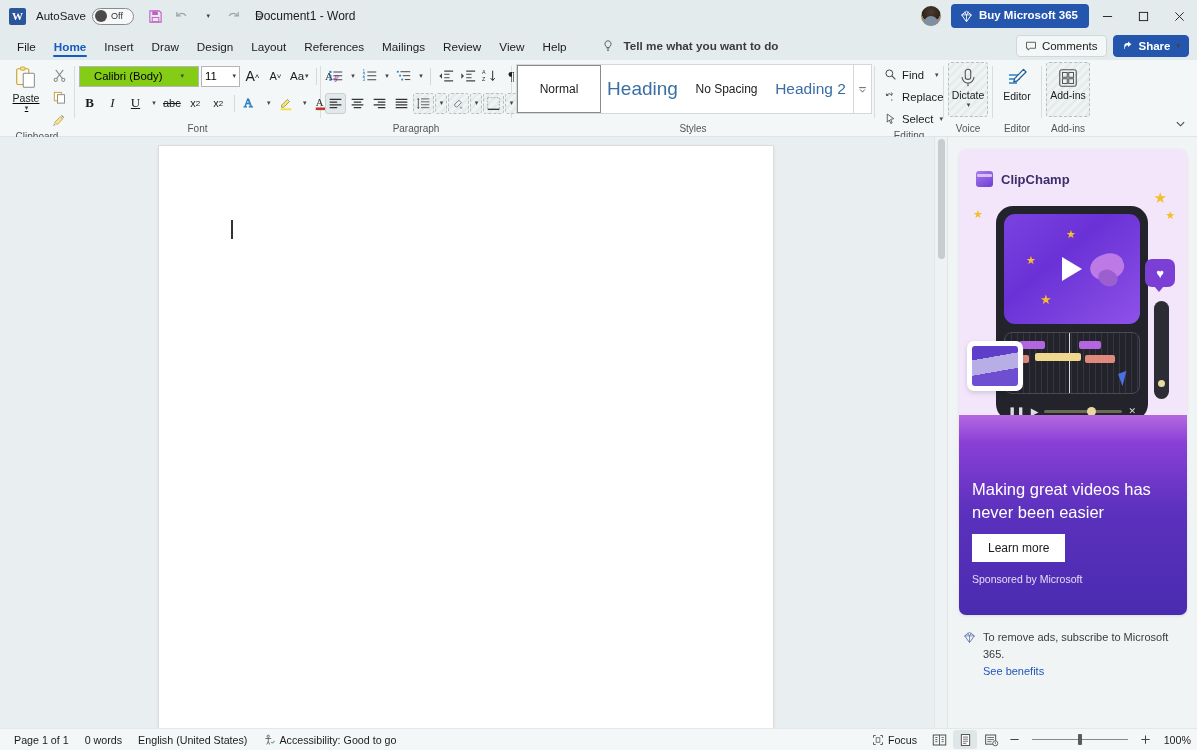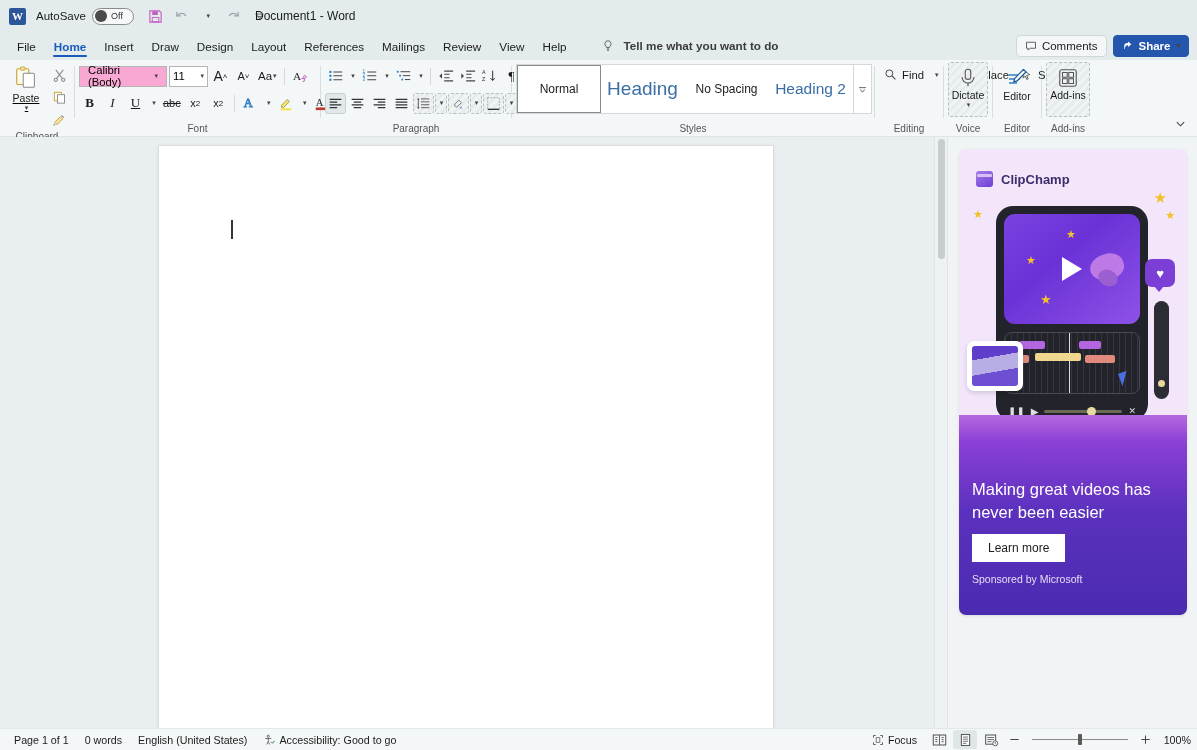--- a/index.html
+++ b/index.html
@@ -106,22 +106,22 @@
   .clip-small { display: flex; flex-direction: column; gap: 1px; padding-top: 3px; }
   .mini-btn {
     width: 22px; height: 21px; display: flex; align-items: center; justify-content: center;
     border-radius: 3px; cursor: pointer;
   }
 
   
   .font-row { display: flex; align-items: center; gap: 2px; height: 24px; }
   .font-row.r2 { margin-top: 3px; }
   .fname {
-    width: 88px; height: 21px; border: 1px solid #b5b5b5; background: #f9a8d4;
-    font-size: 11.3px; display: flex; align-items: center; padding: 0 8px;
+    width: 120px; height: 21px; border: 1px solid #b5b5b5; background: #84cc16;
+    font-size: 11.3px; display: flex; align-items: center; padding: 0 14px;
     justify-content: space-between; cursor: pointer;
   }
   .fsize {
     width: 39px; height: 21px; border: 1px solid #b5b5b5; background: #fff;
     font-size: 11.3px; display: flex; align-items: center; padding: 0 3px;
     justify-content: space-between; cursor: pointer;
   }
   .ibtn {
     min-width: 21px; height: 21px; display: flex; align-items: center; justify-content: center;
     border-radius: 3px; cursor: pointer; font-size: 12px; color: #1b1b1b; padding: 0 2px;
@@ -320,20 +320,45 @@
       </div>
       <div class="qat-btn">
         <svg width="13" height="13" viewBox="0 0 16 16">
             <path d="M3 5h10M5.5 8h5M8 11l0 0" stroke="#5a6366" stroke-width="1.1" fill="none"></path>
             <path d="M4 5.5l4 5 4-5" fill="none" stroke="#5a6366" stroke-width="1.1"></path>
           </svg>
       </div>
     </div>
     <div class="doc-title">Document1  -  Word</div>
 
+    <div class="tb-right">
+      <div class="avatar"></div>
+      <button class="buy365">
+        <svg width="13" height="13" viewBox="0 0 16 16">
+            <path d="M8 1.6 14 6 8 14.4 2 6z" fill="none" stroke="#fff" stroke-width="1.2" stroke-linejoin="round"></path>
+            <path d="M2 6h12M5.4 2 8 6l2.6-4M8 6v8.4" stroke="#fff" stroke-width="1" fill="none"></path>
+          </svg>
+        <span>Buy Microsoft 365</span>
+      </button>
+      <button class="wbtn">
+        <svg width="11" height="11" viewBox="0 0 12 12">
+            <path d="M1 6h10" stroke="#1b1b1b" stroke-width="1"></path>
+          </svg>
+      </button>
+      <button class="wbtn">
+        <svg width="11" height="11" viewBox="0 0 12 12">
+            <rect x="1.5" y="1.5" width="9" height="9" fill="none" stroke="#1b1b1b" stroke-width="1"></rect>
+          </svg>
+      </button>
+      <button class="wbtn close">
+        <svg width="11" height="11" viewBox="0 0 12 12">
+            <path d="M1.5 1.5l9 9M10.5 1.5l-9 9" stroke="currentColor" stroke-width="1"></path>
+          </svg>
+      </button>
+    </div>
   </div>
 
   <div class="tabrow">
     <div class="tab">File</div>
     <div class="tab active">Home</div>
     <div class="tab">Insert</div>
     <div class="tab">Draw</div>
     <div class="tab">Design</div>
     <div class="tab">Layout</div>
     <div class="tab">References</div>
@@ -633,21 +658,21 @@
                 <path d="M1.5 3.5h9M3 6l3 3.5L9 6" stroke="#333" stroke-width="1" fill="none"></path>
               </svg>
           </div>
         </div>
       </div>
       <div class="grp-label">Styles</div>
     </div>
     <div class="grp-sep"></div>
 
     <div class="grp" style="width:68px">
-      <div class="grp-body" style="flex-direction:row;padding-top:2px;gap:1px">
+      <div class="grp-body" style="flex-direction:column;padding-top:2px;gap:1px">
         <div class="stack-btn">
           <span>
             <svg width="13" height="13" viewBox="0 0 16 16">
                 <circle cx="6.6" cy="6.6" r="4.2" fill="none" stroke="#444" stroke-width="1.2"></circle>
                 <path d="M9.8 9.8 14 14" stroke="#444" stroke-width="1.3"></path>
               </svg>
           </span>
           <span>Find</span>
           <span class="caret" style="margin-left:6px">▾</span>
         </div>
@@ -787,20 +812,32 @@
               <div class="thumb-in"></div>
             </div>
         </div>
 
         <div class="ad-bottom"></div>
         <div class="ad-headline">Making great videos has never been easier</div>
         <button class="ad-cta">Learn more</button>
         <div class="ad-sponsor">Sponsored by Microsoft</div>
       </div>
 
+      <div class="ad-note">
+        <span style="margin-top:2px">
+          <svg width="13" height="13" viewBox="0 0 16 16">
+              <path d="M8 1.8 14 6 8 14.2 2 6z" fill="none" stroke="#5b6fa8" stroke-width="1.1" stroke-linejoin="round"></path>
+              <path d="M2 6h12M5.4 2.2 8 6l2.6-3.8M8 6v8.2" stroke="#5b6fa8" stroke-width=".9" fill="none"></path>
+            </svg>
+        </span>
+        <div class="ad-note-txt">
+          <span>To remove ads, subscribe to Microsoft 365.</span>
+          <a class="ad-link">See benefits</a>
+        </div>
+      </div>
     </div>
   </div>
 
   <div class="statusbar">
     <div class="sb-item">Page 1 of 1</div>
     <div class="sb-item">0 words</div>
     <div class="sb-item">English (United States)</div>
     <div class="sb-item">
       <span>
         <svg width="12" height="12" viewBox="0 0 16 16">

